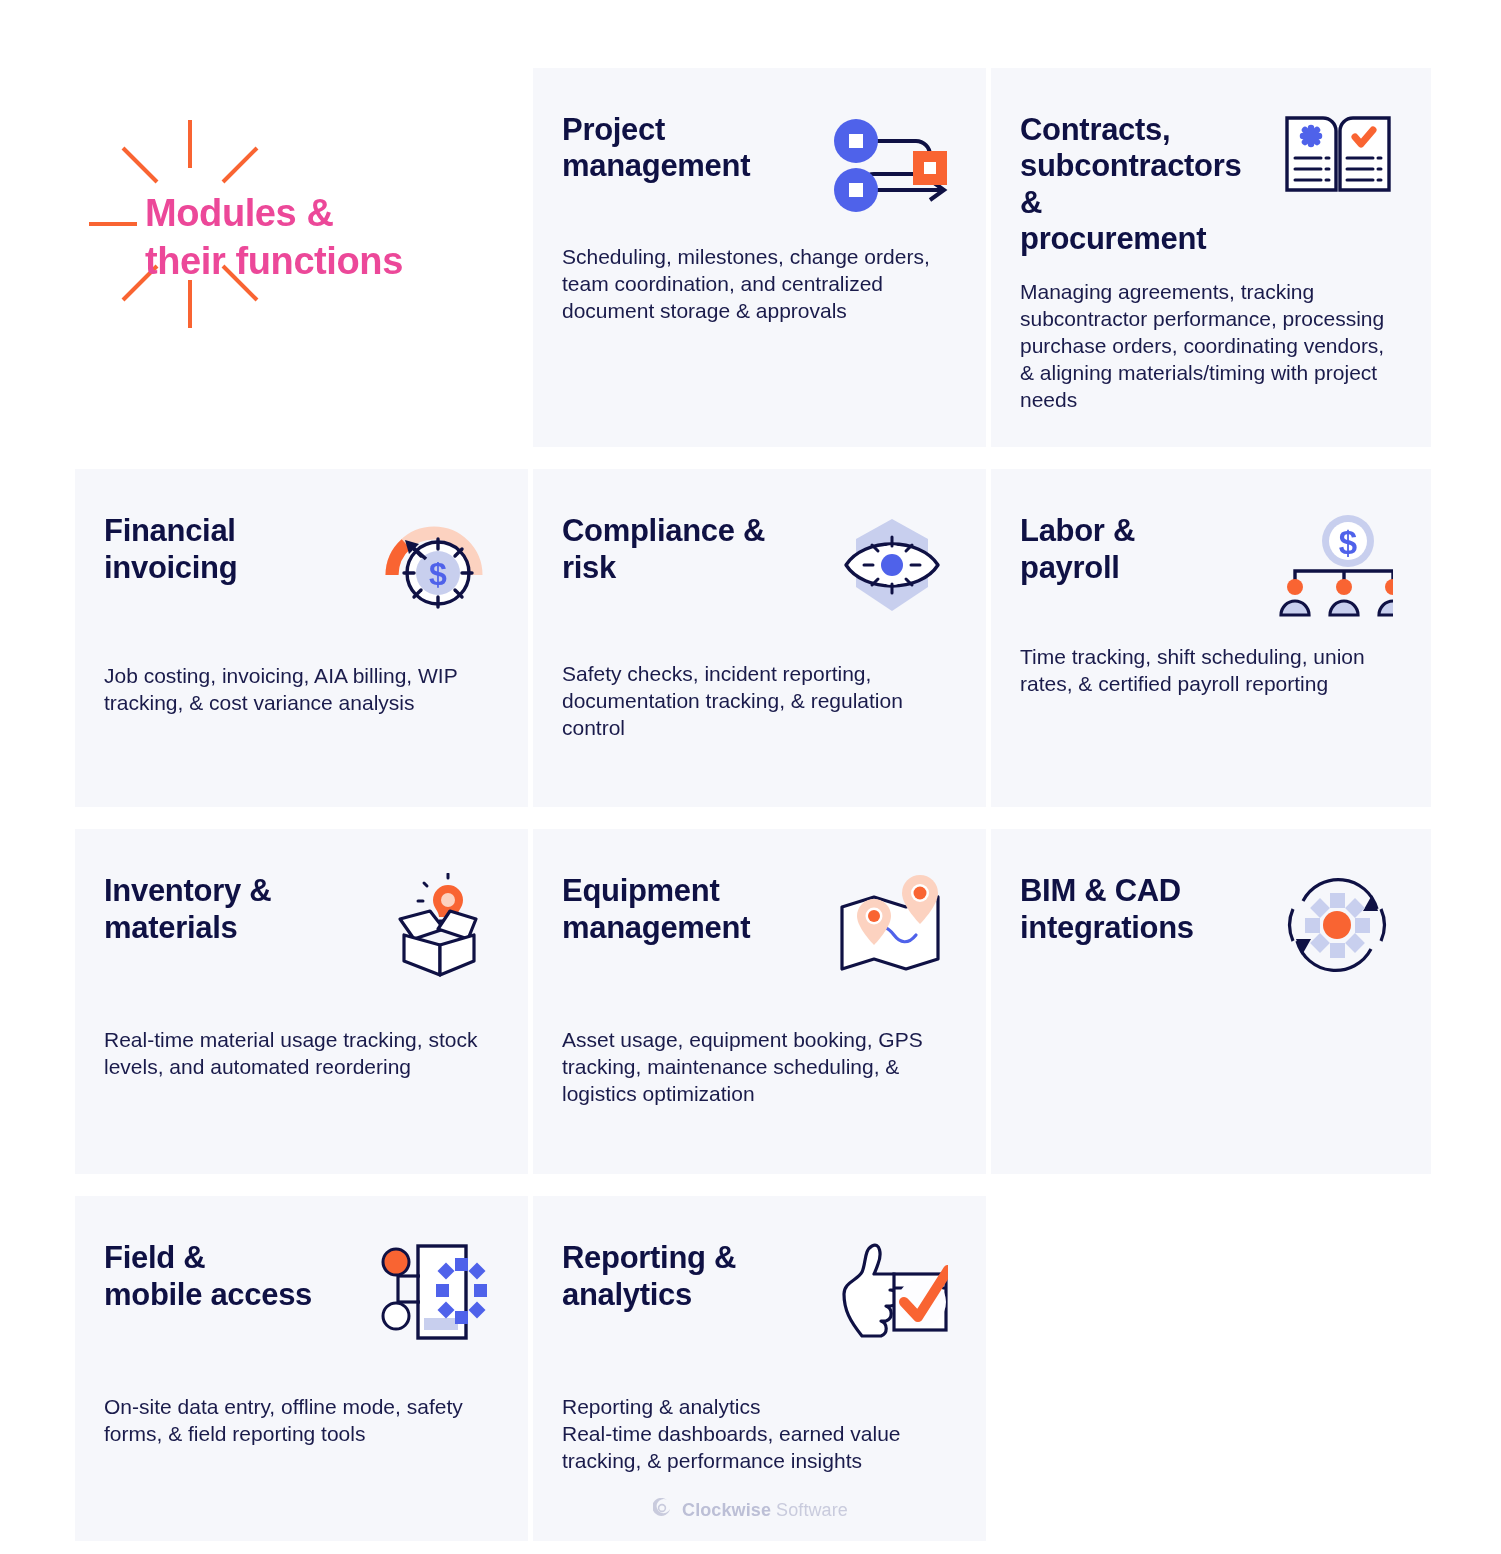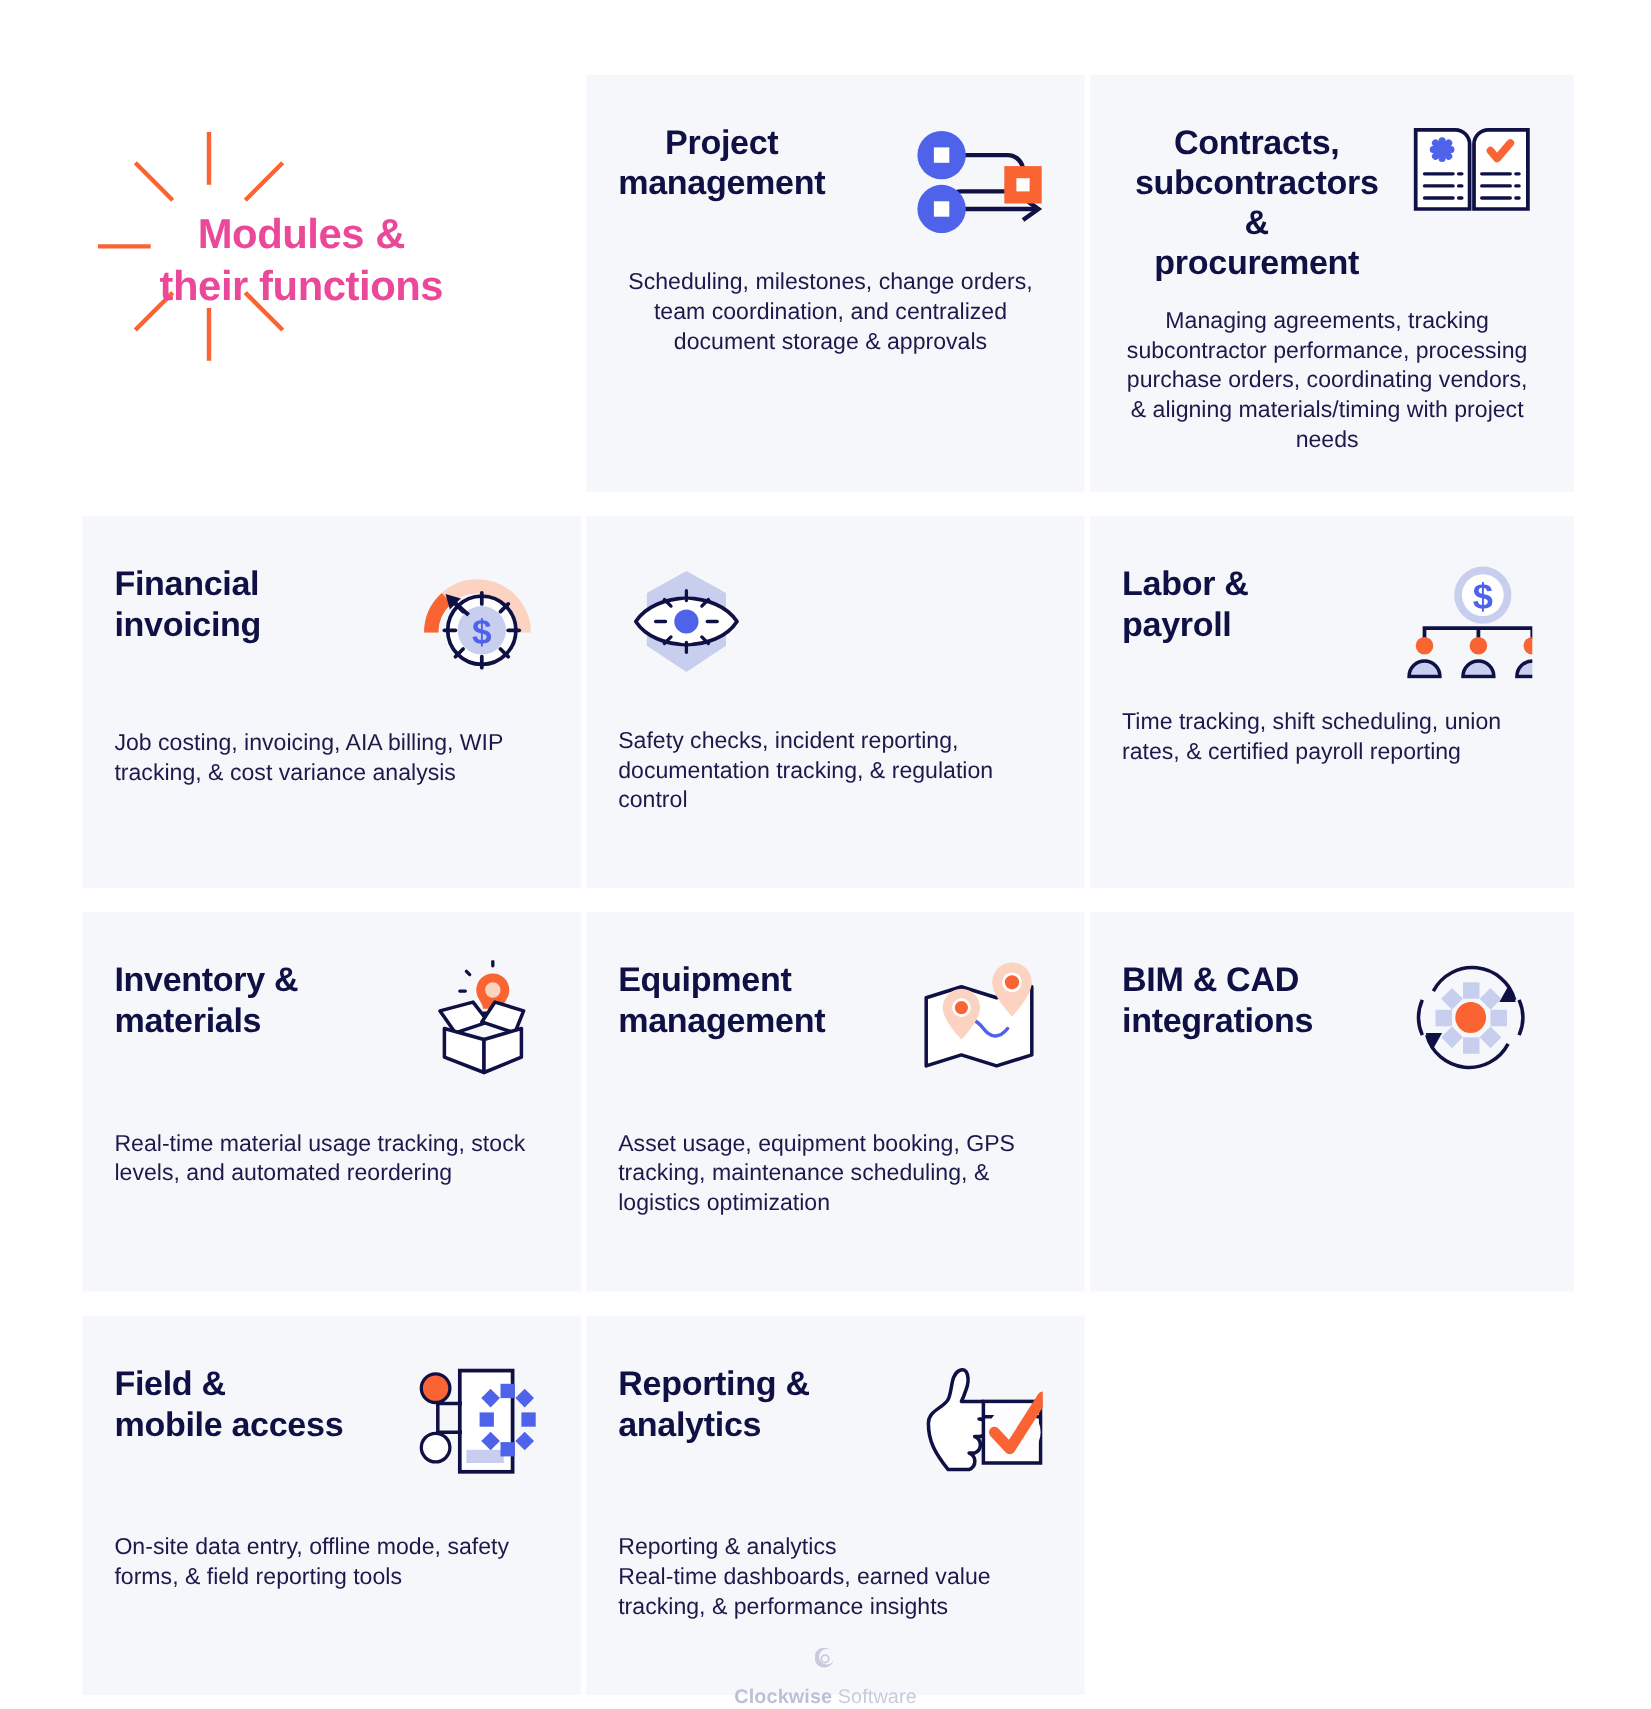--- a/index.html
+++ b/index.html
@@ -65,21 +65,21 @@
   .card-desc {
     color: #1a1b4b;
     font-size: 21px;
     line-height: 1.28;
     margin-top: 22px;
     white-space: pre-line;
     max-width: 400px;
   }
 
   
-  .r1 { min-height: 340px; text-align: center; }
+  .r1 { min-height: 340px; }
   .r2 { min-height: 338px; }
   .r3 { min-height: 345px; }
   .r4 { min-height: 345px; }
 
   
   .intro-wrap {
     position: relative;
     width: 453px;
     height: 340px;
     display: flex;
@@ -106,21 +106,20 @@
   
   .footer {
     position: absolute;
     left: 0;
     right: 0;
     top: 1498px;
     display: flex;
     align-items: center;
     justify-content: center;
     gap: 9px;
-    flex-direction: column;
   }
   .footer-mark { display: block; }
   .footer-text {
     font-size: 18px;
     color: #c9cbdd;
     letter-spacing: 0.1px;
   }
   .footer-text b { color: #bcbfd6; font-weight: 700; }
 </style>
 </head>
@@ -228,20 +227,22 @@
             <path d="M27 27 L41 31 L31 41 Z" fill="#0f1144"></path>
             <text x="60" y="72" text-anchor="middle" font-family="'Liberation Sans',sans-serif" font-size="32" font-weight="700" fill="#4f62ea">$</text>
           </svg>
         </span>
       </div>
       <p class="card-desc" style="margin-top:40px">Job costing, invoicing, AIA billing, WIP tracking, &amp; cost variance analysis</p>
     </div>
 
     <div class="card r2">
       <div class="card-head">
+        <h3 class="card-title">Compliance &amp;
+ risk</h3>
         <span class="card-icon">
           <svg width="112" height="104" viewBox="0 0 112 104" fill="none">
             <path d="M56 6 L92 26 V74 L56 98 L20 74 V26 Z" fill="#c8cfee"></path>
             <path d="M10 52 C28 24 84 24 102 52 C84 80 28 80 10 52 Z" fill="#ffffff" stroke="#0f1144" stroke-width="3.4" stroke-linejoin="round"></path>
             <circle cx="56" cy="52" r="20" fill="#ffffff"></circle>
             <circle cx="56" cy="52" r="11" fill="#4f62ea"></circle>
             <g stroke="#0f1144" stroke-width="3" stroke-linecap="round">
               <line x1="56" y1="24" x2="56" y2="33"></line>
               <line x1="56" y1="71" x2="56" y2="80"></line>
               <line x1="28" y1="52" x2="37" y2="52"></line>

